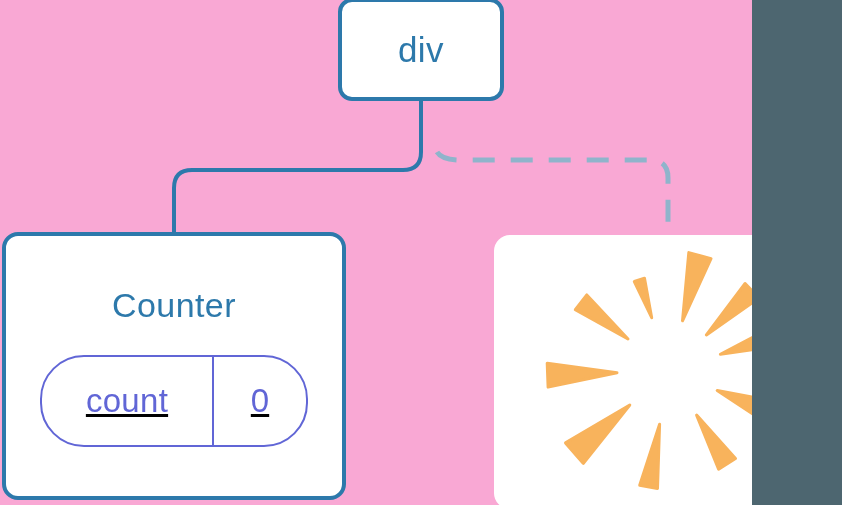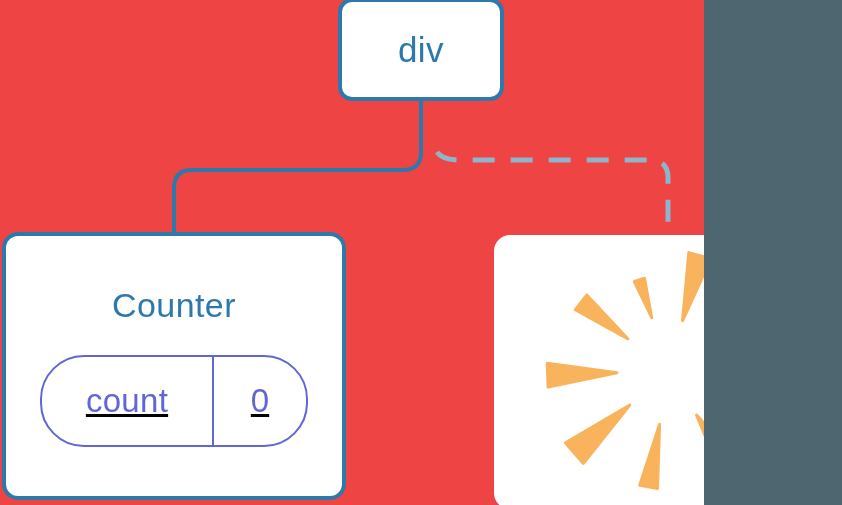--- a/index.html
+++ b/index.html
@@ -8,25 +8,24 @@
   }
   body {
     width: 842px;
     height: 505px;
     overflow: hidden;
     font-family: "Liberation Sans", sans-serif;
     background: #4d6670;
   }
   #stage {
     position: relative;
-    width: 668px;
+    width: 752px;
     height: 505px;
-    background: #ef4444;
+    background: #f9a8d4;
     overflow: hidden;
-    padding-left: 36px;
   }
   #connectors {
     position: absolute;
     left: 0;
     top: 0;
     width: 842px;
     height: 505px;
     pointer-events: none;
   }
 

